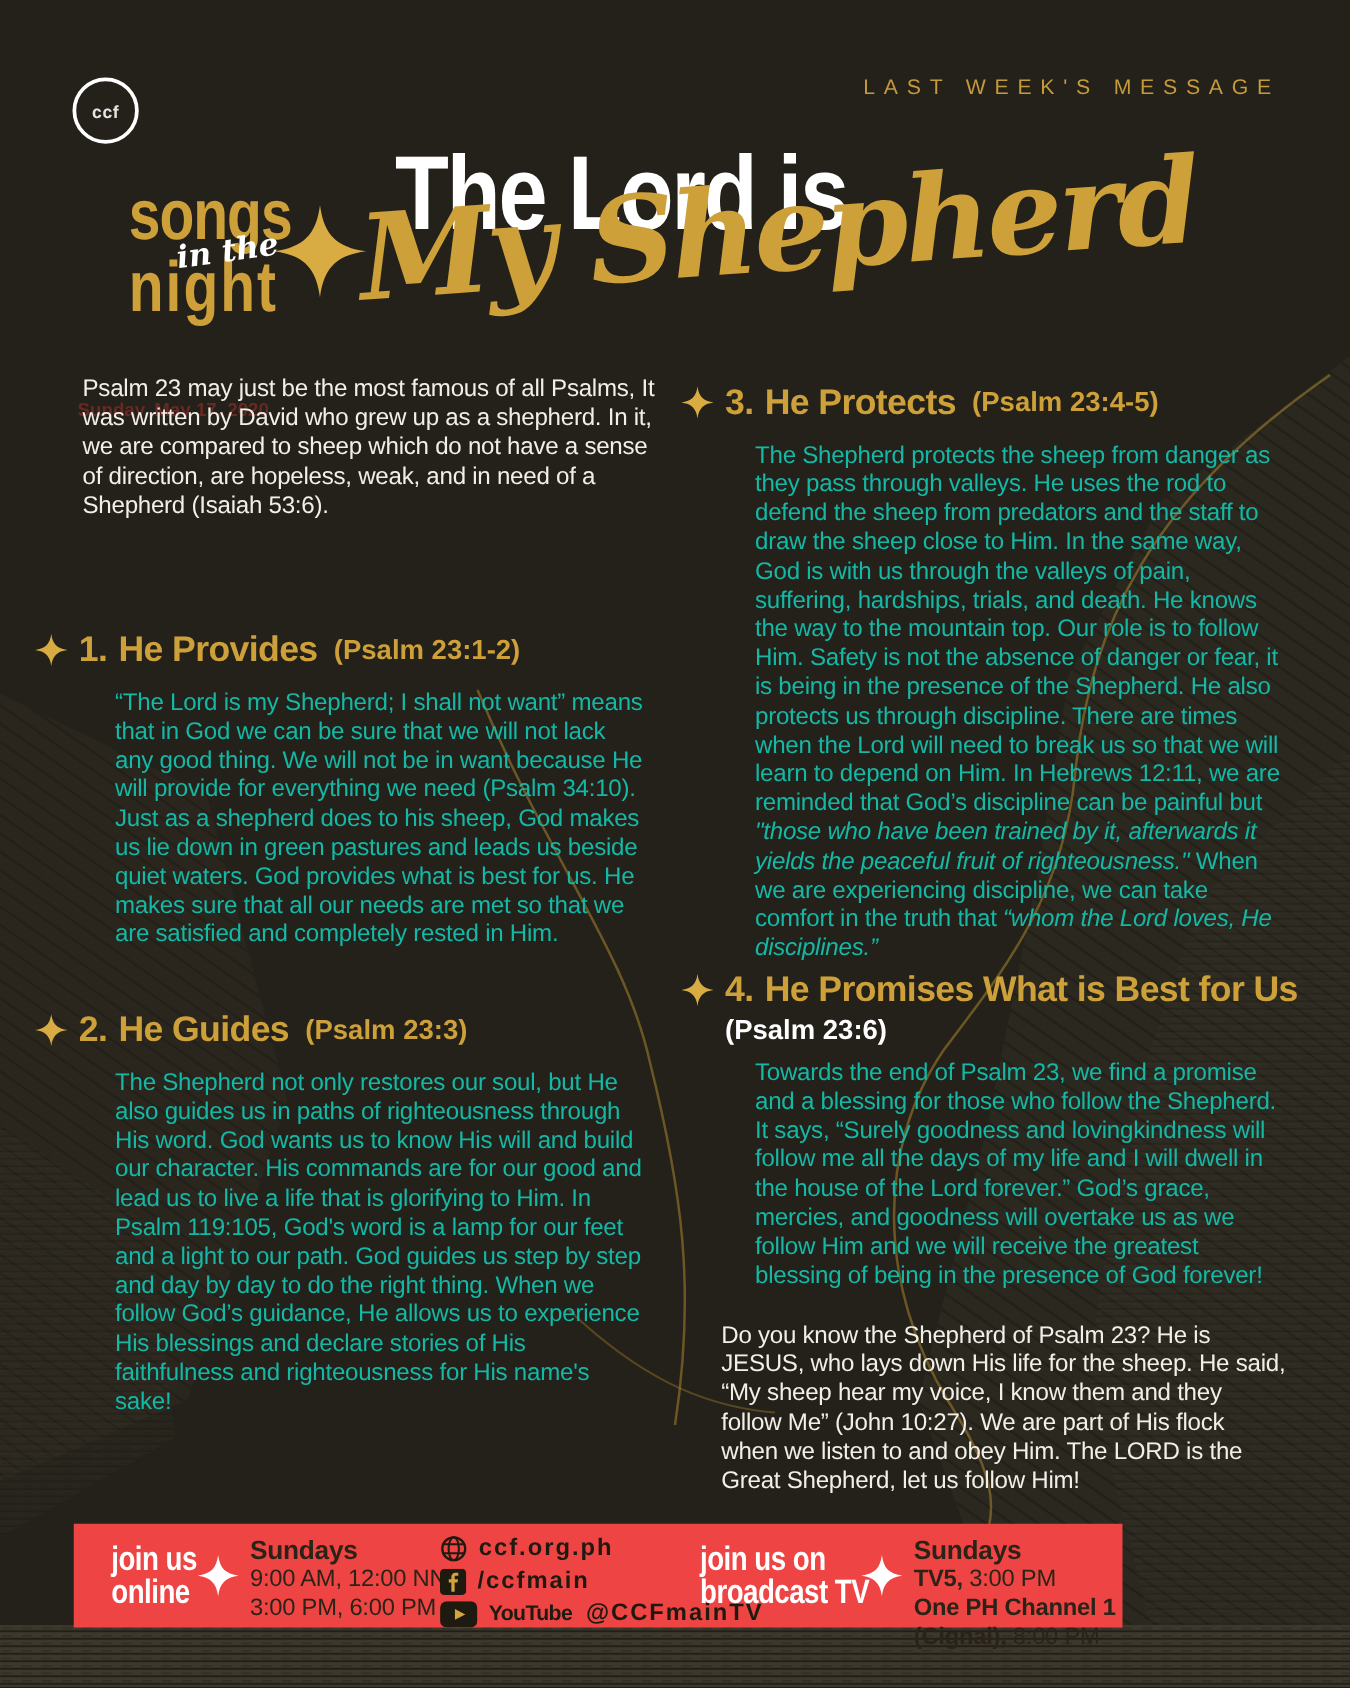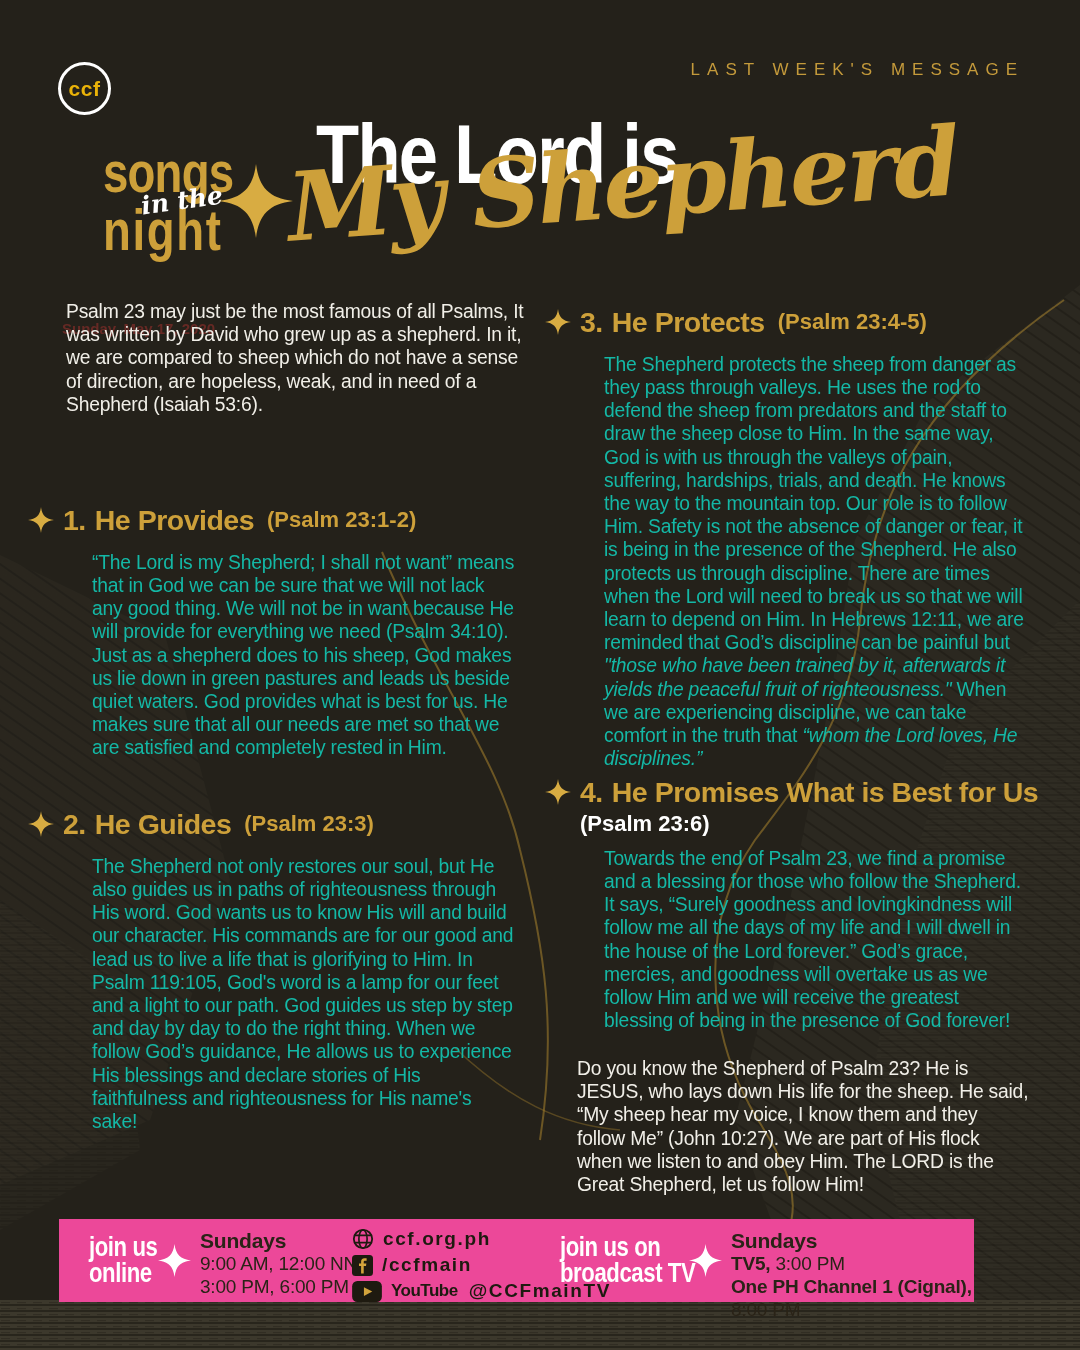--- a/index.html
+++ b/index.html
@@ -10,21 +10,21 @@
     color:#F1EFE8;
   }
   
   .bg-svg{position:absolute;inset:0;z-index:0;}
   
   .ccf-logo{
     position:absolute;left:58px;top:62px;width:47px;height:47px;
     border:3px solid #ffffff;border-radius:50%;
     display:flex;align-items:center;justify-content:center;z-index:5;
   }
-  .ccf-logo span{font-size:21px;font-weight:bold;color:#eab308;letter-spacing:.5px;}
+  .ccf-logo span{font-size:14px;font-weight:bold;color:#e5e5e5;letter-spacing:.5px;}
   .badge{
     position:absolute;top:60px;right:56px;z-index:5;
     font-size:17px;letter-spacing:7px;color:#C49A3B;font-weight:500;
   }
   
   .series{position:absolute;left:60px;top:144px;width:240px;height:130px;z-index:5;margin-left:43px;}
   .series .w1,.series .w3{
     position:absolute;left:0;color:#CDA03A;font-weight:800;font-size:57px;line-height:1;
     transform:scaleX(.8);transform-origin:left;letter-spacing:-1px;
   }
@@ -76,22 +76,22 @@
     font-size:22px;font-weight:bold;color:#ffffff;margin:2px 0 0 35px;
   }
   .sec-body{
     margin:14px 0 0 64px;width:424px;
     font-size:19.3px;line-height:23.2px;letter-spacing:-.2px;color:#14b8a6;
   }
   .rcol .sec-body{margin-left:59px;width:422px;}
   .sec-body em{font-style:italic;}
   
   .bar{
-    position:absolute;left:59px;top:1219px;width:915px;height:83px;z-index:6;
-    background:#ec4899;
+    position:absolute;left:59px;top:1219px;width:839px;height:83px;z-index:6;
+    background:#ef4444;
   }
   .bar .jlabel{
     position:absolute;color:#ffffff;font-weight:800;font-size:27px;line-height:26px;
     transform:scaleX(.82);transform-origin:left top;letter-spacing:-.5px;white-space:nowrap;
   }
   .jl-online{left:30px;top:15px;}
   .jl-tv{left:501px;top:15px;}
   .bar-star{position:absolute;width:33px;height:33px;}
   .bs-a{left:99px;top:25px;}
   .bs-b{left:630px;top:25px;}

